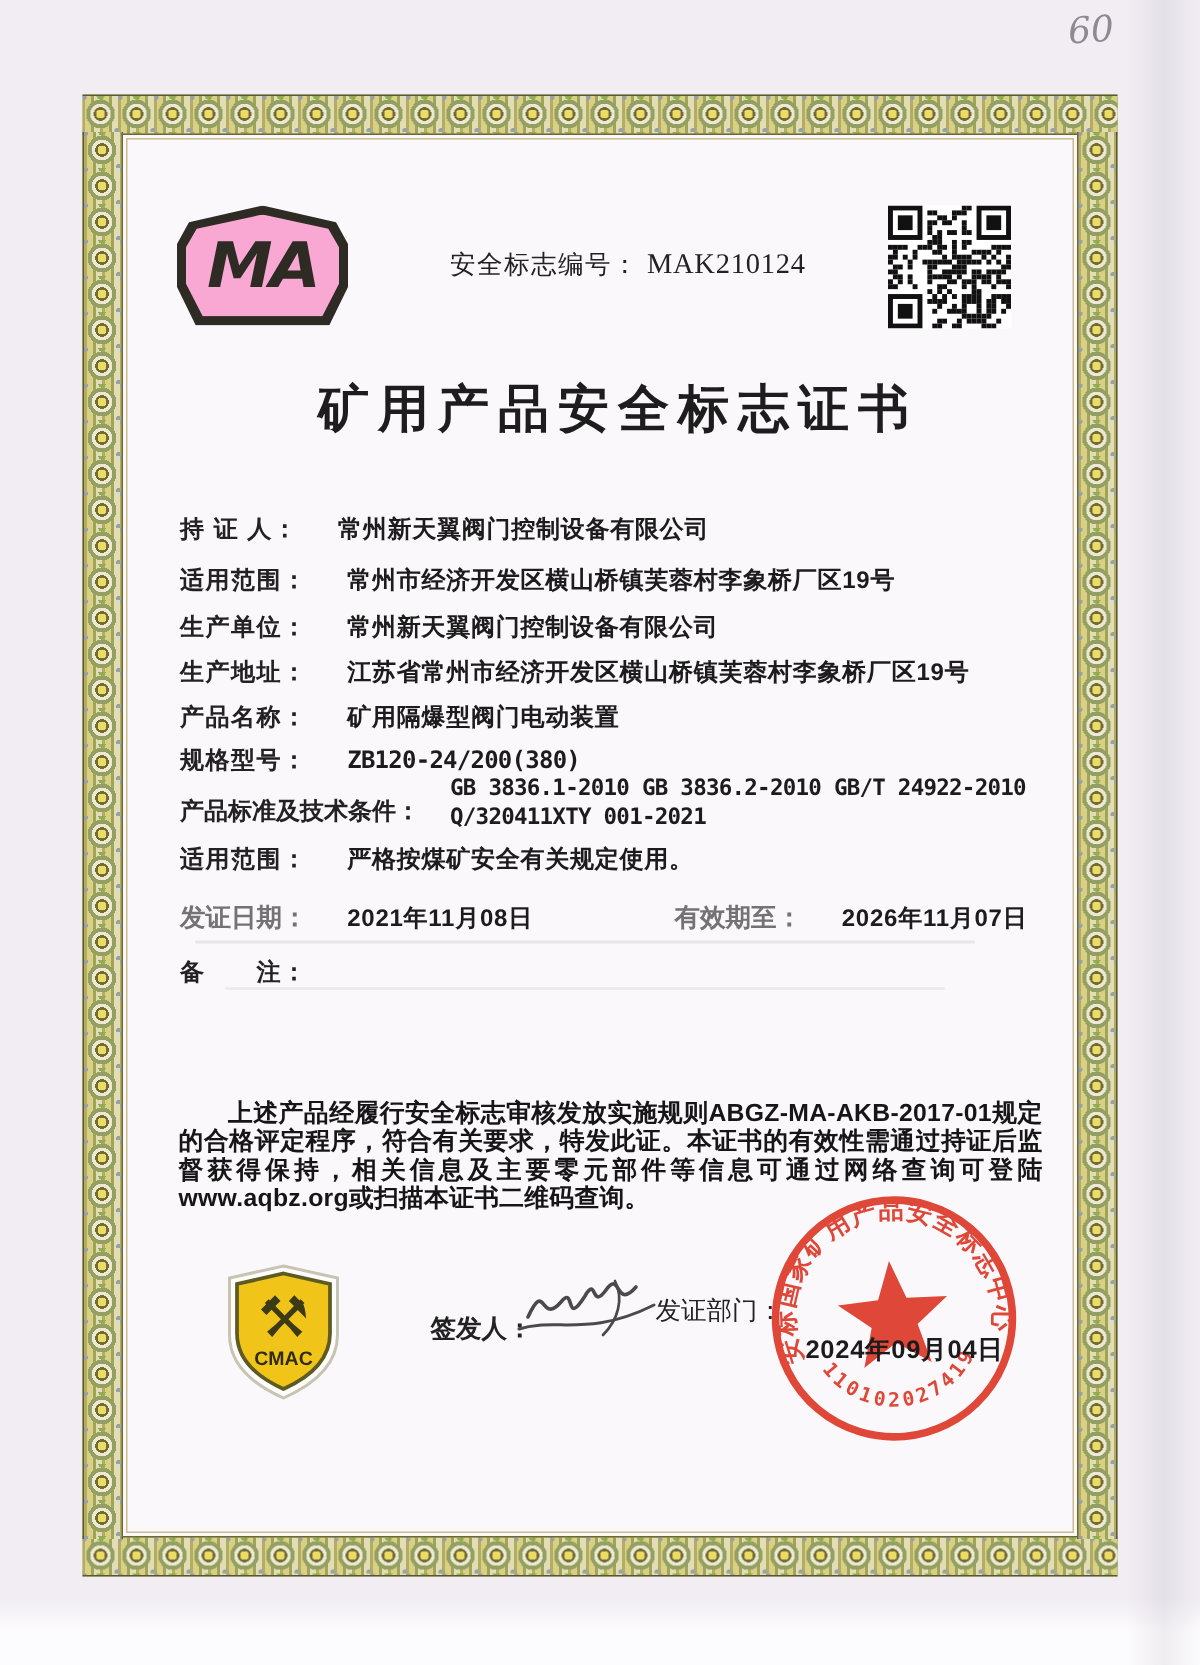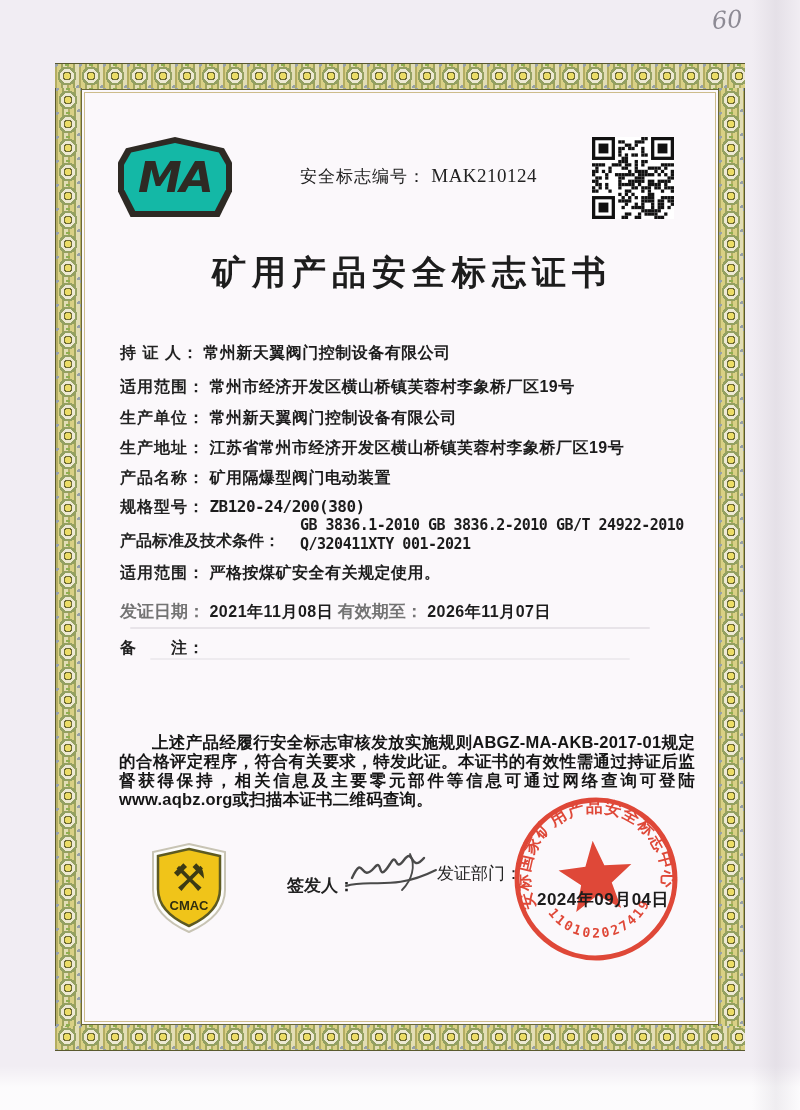--- a/index.html
+++ b/index.html
@@ -40,21 +40,21 @@
   .ornate.right{right:0;top:25px;bottom:25px;width:25px;border-right:1px solid #59592e;border-left:1px solid #6a6836;}
   .innerline{position:absolute;left:29px;top:29px;right:29px;bottom:29px;border:1px solid #cdbc8b;pointer-events:none;}
 
   
   .ma-badge-outer{
     position:absolute;left:118px;top:137px;width:114px;height:80px;background:#2e2a24;
     clip-path:polygon(7% 14%,50% 0%,93% 14%,100% 32%,100% 68%,89% 100%,11% 100%,0% 68%,0% 32%);
     display:flex;align-items:center;justify-content:center;
   }
   .ma-badge-inner{
-    width:102px;height:68px;background:#14b8a6;
+    width:102px;height:68px;background:#f9a8d4;
     clip-path:polygon(7% 14%,50% 0%,93% 14%,100% 32%,100% 68%,89% 100%,11% 100%,0% 68%,0% 32%);
     display:flex;align-items:center;justify-content:center;
   }
   .ma-text{
     font-family:"DejaVu Sans", sans-serif;font-weight:bold;font-style:italic;
     font-size:44px;letter-spacing:-2px;color:#2e2a24;transform:scaleY(0.95);
   }
   .certno{
     position:absolute;left:300px;top:165px;font-size:17px;color:#222;
     font-family:"Liberation Serif", serif;letter-spacing:1px;
@@ -66,21 +66,21 @@
   .title{
     position:absolute;left:0;right:0;top:250px;text-align:center;
     font-size:34px;font-weight:bold;letter-spacing:6px;color:#1d1d1d;
     font-family:"Liberation Serif", serif;
     padding-left:24px;
   }
 
   
   .row{position:absolute;left:120px;font-size:16px;font-weight:bold;white-space:nowrap;}
   .row .lbl{display:inline-block;color:#222;letter-spacing:1px;}
-  .row .val{display:inline-block;color:#1c1c1c;letter-spacing:0.5px;}
+  .row .val{display:inline-block;margin-left:22px;color:#1c1c1c;letter-spacing:0.5px;}
   .std-lbl{position:absolute;left:120px;top:531px;font-size:16px;font-weight:bold;color:#222;}
   .std-val{
     position:absolute;left:300px;top:516px;width:400px;
     font-size:15px;font-weight:bold;line-height:19px;color:#1c1c1c;
     font-family:"DejaVu Sans Mono", monospace;white-space:normal;letter-spacing:-0.5px;
   }
   .dates .lbl2{font-size:17px;font-weight:bold;color:#737373;}
   .smudge{position:absolute;height:2px;background:#d8d3da;opacity:0.55;border-radius:2px;}
 
   
@@ -380,21 +380,21 @@
 <div class="std-val">GB 3836.1-2010 GB 3836.2-2010 GB/T 24922-2010 Q/320411XTY 001-2021</div>
 
 <div class="row" style="top:563px">
   <span class="lbl">适用范围：</span>
   <span class="val">严格按煤矿安全有关规定使用。</span>
 </div>
 
 <div class="row dates" style="top:600px">
   <span class="lbl2">发证日期：</span>
   <span class="val" style="font-weight:bold">2021年11月08日</span>
-  <span class="lbl2" style="">有效期至：</span>
+  <span class="lbl2" style="margin-left:90px">有效期至：</span>
   <span class="val" style="font-weight:bold">2026年11月07日</span>
 </div>
 
 <div class="row" style="top:638px">
   <span class="lbl">备　　注：</span>
 </div>
 
 <div class="smudge" style="left:130px;top:627px;width:520px"></div>
 <div class="smudge" style="left:150px;top:658px;width:480px;opacity:0.35"></div>
 

